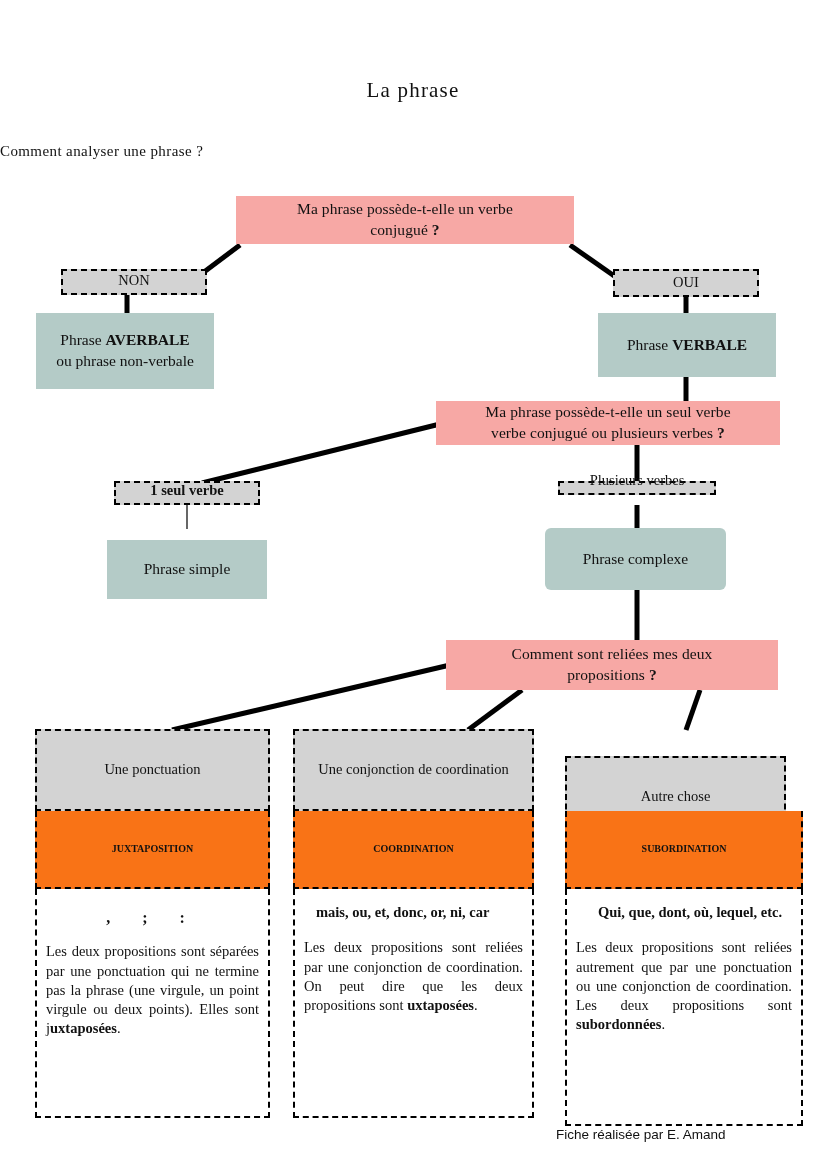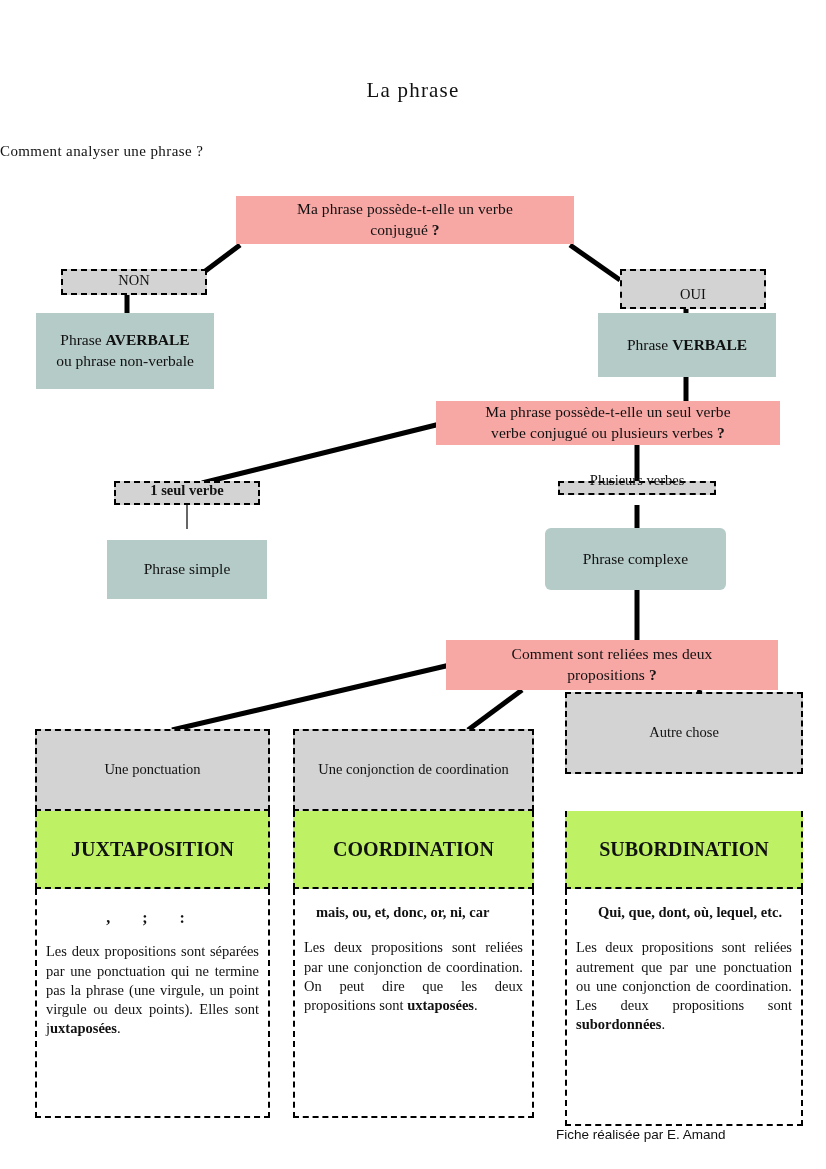--- a/index.html
+++ b/index.html
@@ -63,24 +63,24 @@
 
   .gray-dash {
     background: #d3d3d3;
     border: 2px dashed #000000;
     font-size: 14.5px;
     padding: 2px 8px;
     align-items: flex-end;
   }
 
   .teal-dash {
-    background: #bef264;
+    background: #f97316;
     border: 2px dashed #000000;
     border-top: none;
-    font-size: 20px;
+    font-size: 10px;
     font-weight: bold;
     padding: 4px 8px;
   }
 
   .white-dash {
     background: #ffffff;
     border: 2px dashed #000000;
     border-top: none;
     font-size: 14.5px;
     padding: 8px 9px;
@@ -115,42 +115,42 @@
     top: 143px;
     width: 826px;
     font-size: 15px;
     letter-spacing: .4px;
     z-index: 3;
   }
 
   
   #q1          { left: 236px; top: 196px; width: 338px; height: 48px; }
   #branch-non  { left: 61px;  top: 269px; width: 146px; height: 26px; }
-  #branch-oui  { left: 613px; top: 269px; width: 146px; height: 40px; margin-left: 7px; }
+  #branch-oui  { left: 613px; top: 269px; width: 146px; height: 28px; }
   #averbale    { left: 36px;  top: 313px; width: 178px; height: 76px; }
   #verbale     { left: 598px; top: 313px; width: 178px; height: 64px; }
 
   #q2          { left: 436px; top: 401px; width: 344px; height: 44px; }
   #branch-one  { left: 114px; top: 481px; width: 146px; height: 24px; }
   #branch-many { left: 558px; top: 481px; width: 158px; height: 14px; }
   #simple      { left: 107px; top: 528px; width: 160px; height: 59px; margin-top: 12px; }
   #complexe    { left: 545px; top: 528px; width: 181px; height: 62px; border-radius: 6px; }
 
   #q3          { left: 446px; top: 640px; width: 332px; height: 50px; }
 
   
   #col1-head { left: 35px;  top: 729px; width: 235px; height: 82px; }
   #col1-term { left: 35px;  top: 811px; width: 235px; height: 78px; }
   #col1-body { left: 35px;  top: 889px; width: 235px; height: 229px; }
 
   #col2-head { left: 293px; top: 729px; width: 241px; height: 82px; }
   #col2-term { left: 293px; top: 811px; width: 241px; height: 78px; }
   #col2-body { left: 293px; top: 889px; width: 241px; height: 229px; }
 
-  #col3-head { left: 565px; top: 692px; width: 238px; height: 82px; }
+  #col3-head { left: 565px; top: 756px; width: 221px; height: 82px; }
   #col3-term { left: 565px; top: 811px; width: 238px; height: 78px; }
   #col3-body { left: 565px; top: 889px; width: 238px; height: 237px; }
 
   .marks {
     display: block;
     text-align: center;
     font-weight: bold;
     font-size: 16px;
     letter-spacing: 14px;
     margin: 10px 0 14px 0;

